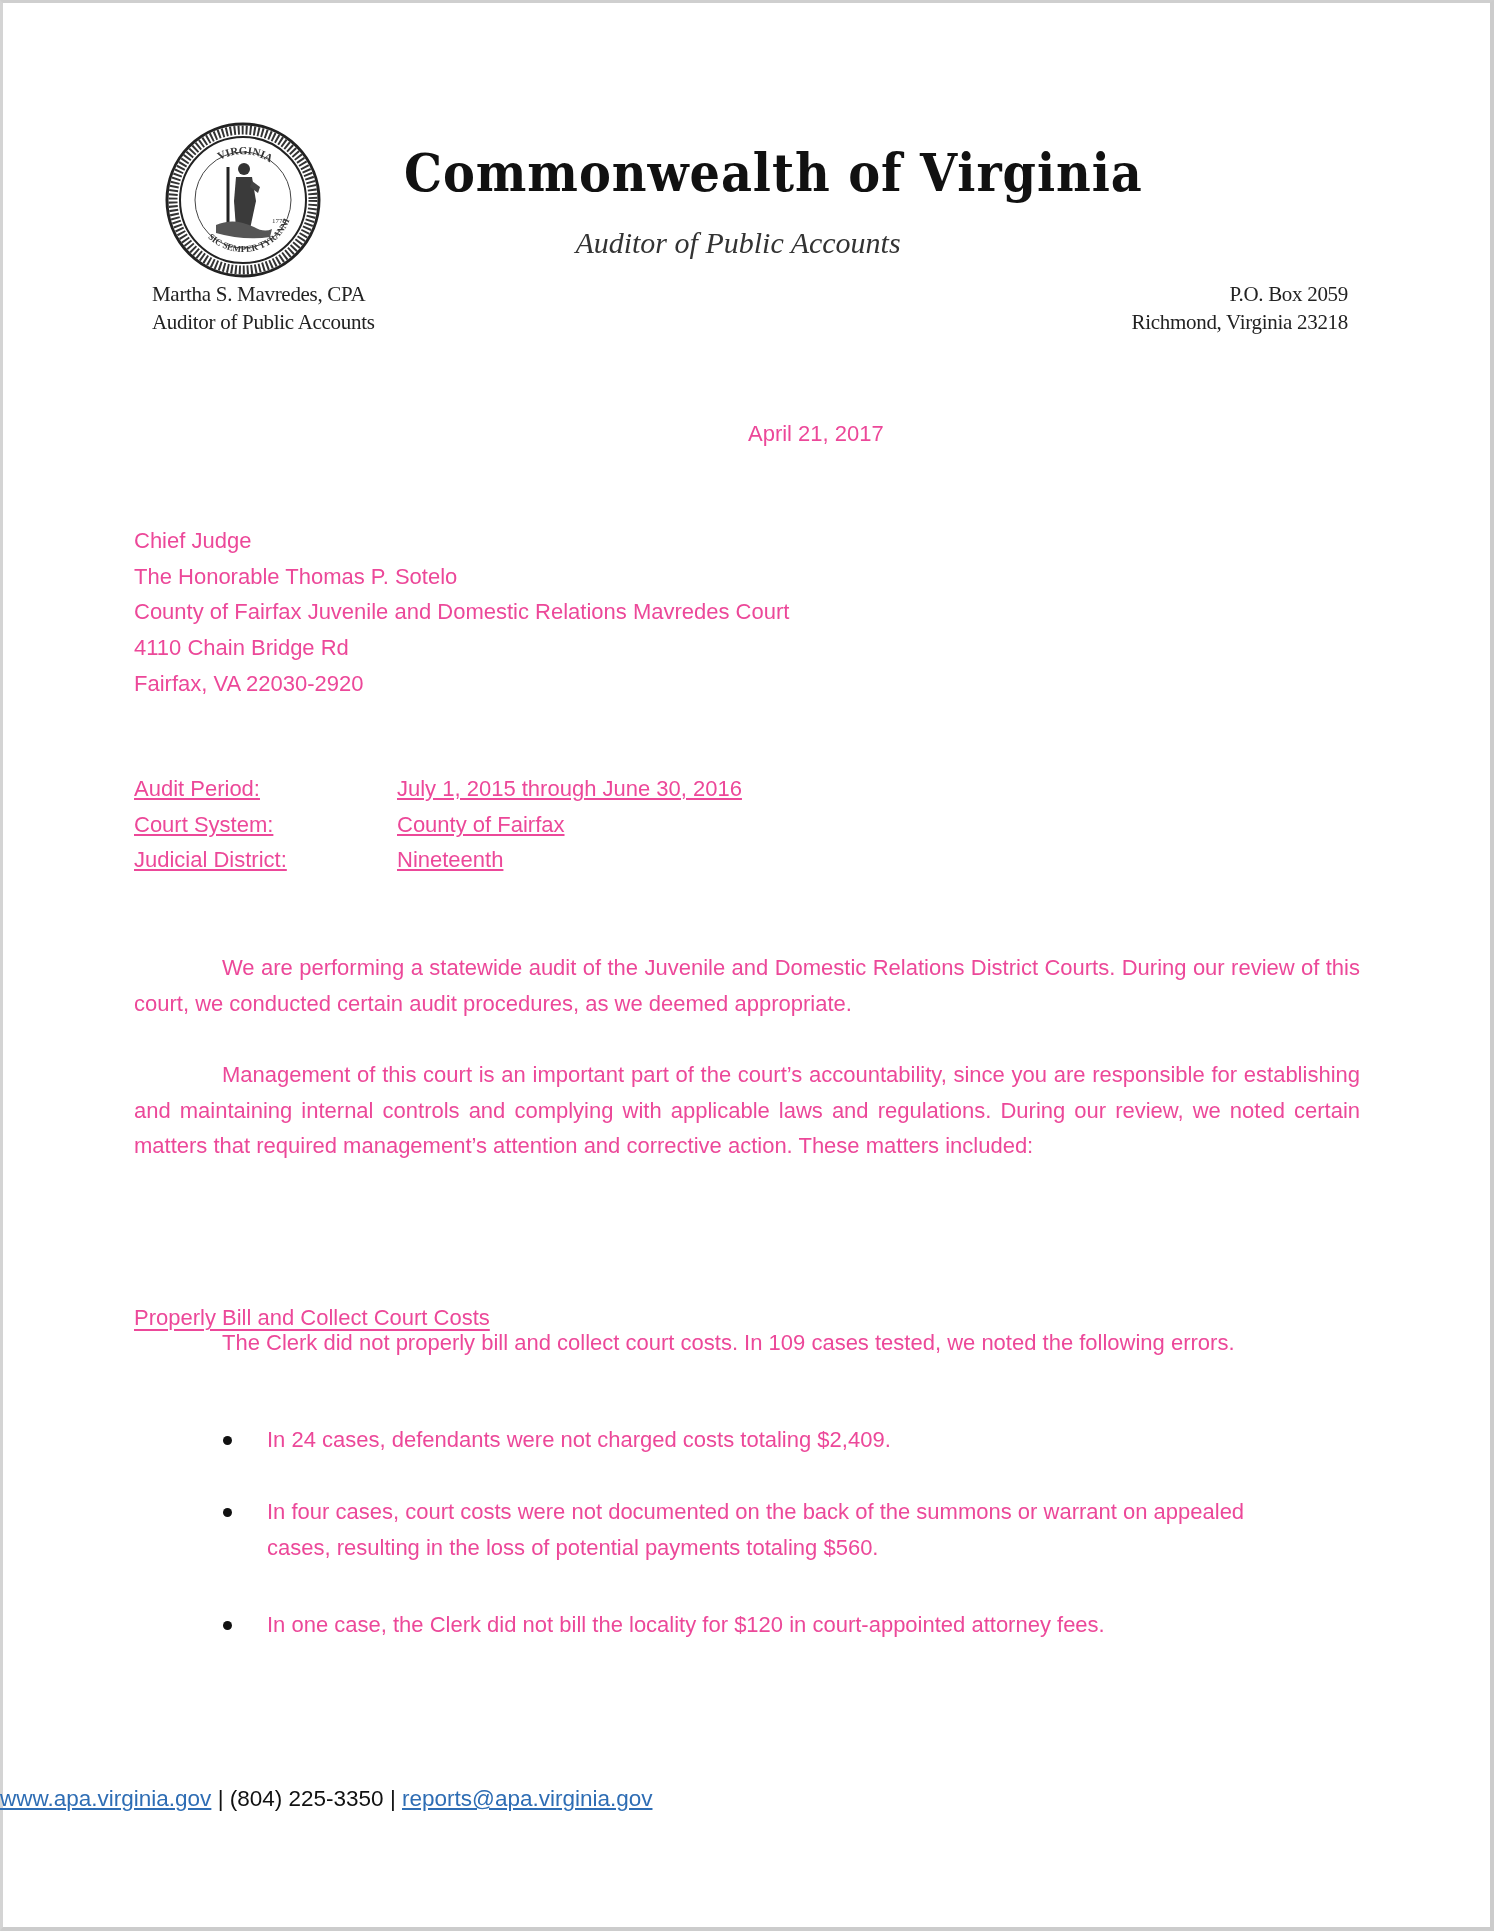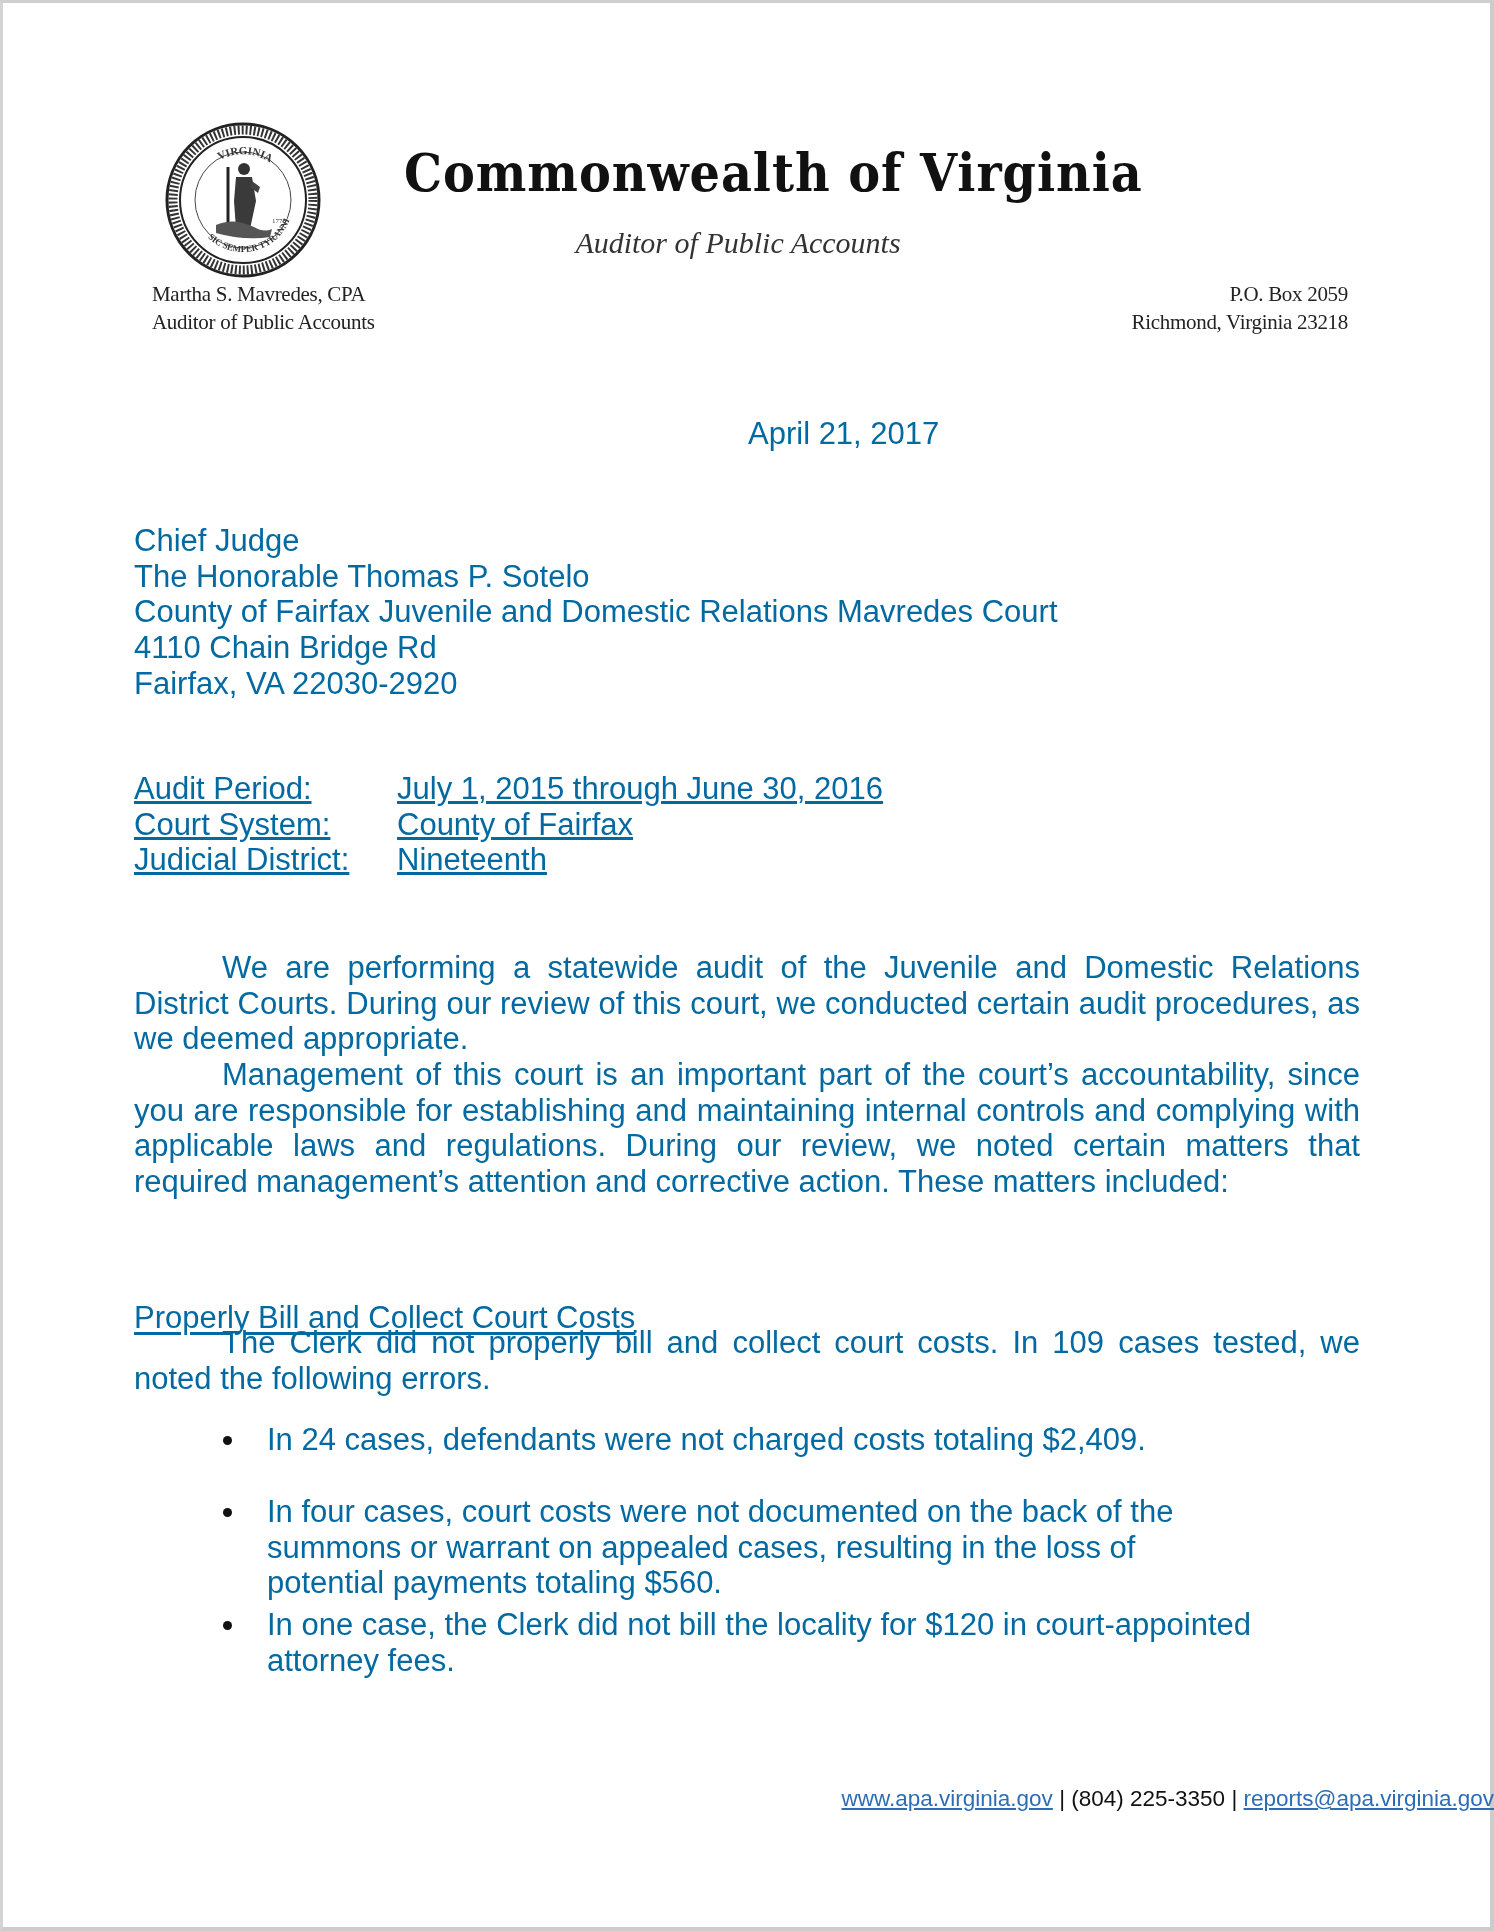--- a/index.html
+++ b/index.html
@@ -38,21 +38,21 @@
     position:absolute; top:280px;
     font-family:"Liberation Serif", serif; font-size:21px; line-height:28px;
     color:#222; white-space:nowrap; letter-spacing:-0.3px;
   }
   .lh-left { left:152px; }
   .lh-right { right:146px; text-align:right; }
 
   
   .txt {
     font-family:"Liberation Sans", sans-serif;
-    font-size:31px; line-height:35.7px; color:#0369a1;
+    font-size:22px; line-height:35.7px; color:#ec4899;
   }
   .date { position:absolute; left:748px; top:416px; white-space:nowrap; }
   .address { position:absolute; left:134px; top:523px; }
   .address div { white-space:nowrap; }
 
   .meta { position:absolute; left:134px; top:771px;text-decoration:underline; }
   .meta-row { display:flex; white-space:nowrap; }
   .meta-label { width:263px; }
 
   .para {
@@ -74,21 +74,21 @@
   .bullet-item { position:relative; padding-left:133px; }
   .bullet-dot {
     position:absolute; left:89px; top:14px; width:9px; height:9px;
     border-radius:50%; background:#111;
   }
   .b1 { position:absolute; top:0; }
   .b2 { position:absolute; top:72px; }
   .b3 { position:absolute; top:185px; }
 
   .footer {
-    position:absolute; left:0; width:1494px; top:1781px; text-align:right;
+    position:absolute; left:0; width:1494px; top:1781px; text-align:left;
     font-size:22.5px; line-height:36px; white-space:nowrap; color:#111;
   }
   .footer a { color:#2e6db4; text-decoration:underline; }
 </style>
 </head>
 <body>
 
 <div class="page-border"></div>
 
 <div class="seal">

